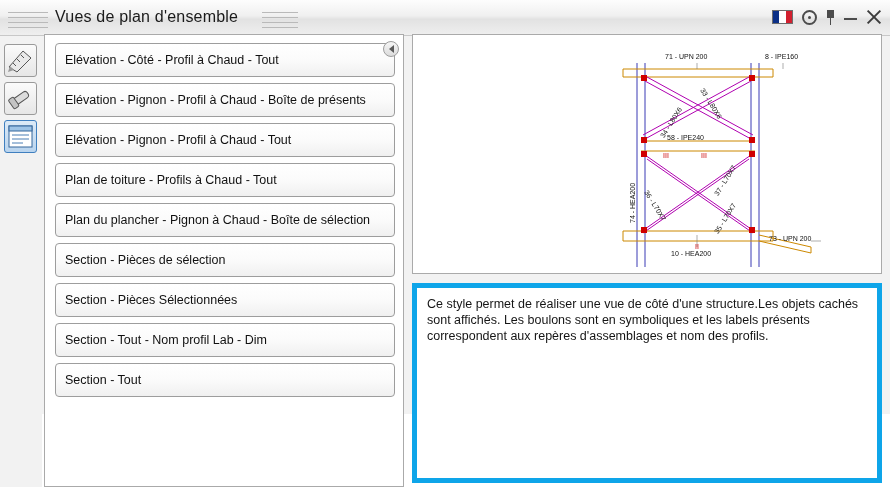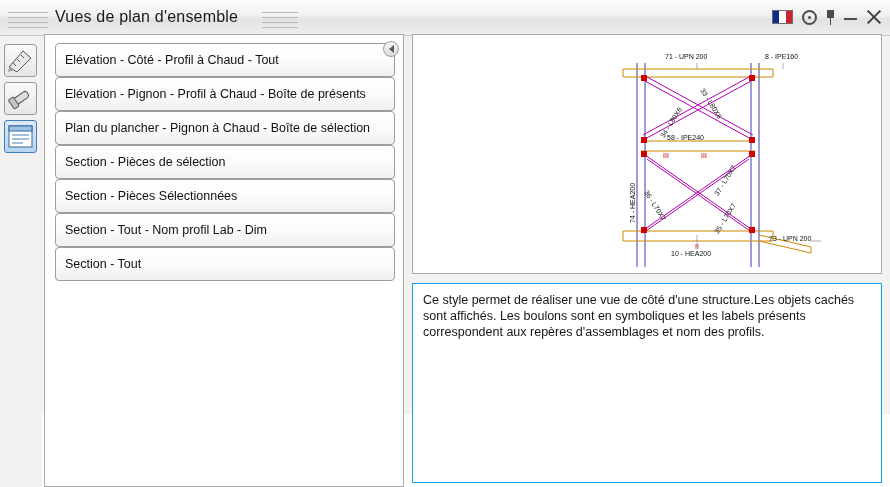--- a/index.html
+++ b/index.html
@@ -190,20 +190,21 @@
   }
   .list-inner {
     position: absolute;
     left: 0; top: 0;
     width: 360px;
     padding: 8px 10px 8px 10px;
     box-sizing: border-box;
   }
   .list-item {
     height: 34px;
+    margin-bottom: 6px;
     border: 1px solid #9d9d9d;
     border-radius: 4px;
     background: linear-gradient(to bottom, #ffffff 0%, #fbfbfb 50%, #f0f0f0 100%);
     display: flex;
     align-items: center;
     padding-left: 9px;
     font-size: 12.5px;
     color: #111111;
     box-sizing: border-box;
     white-space: nowrap;
@@ -238,21 +239,21 @@
     background: #ffffff;
     border: 1px solid #aaaaaa;
     box-sizing: border-box;
   }
   .desc {
     position: absolute;
     left: 412px; top: 283px;
     width: 470px;
     height: 200px;
     background: #ffffff;
-    border: 1px solid #0ea5e9;
+    border: 5px solid #0ea5e9;
     box-sizing: border-box;
     padding: 8px 10px;
     font-size: 12.5px;
     line-height: 16px;
     color: #151515;
   }
 
   
   .drawing {
     position: absolute;
@@ -329,20 +330,22 @@
         <rect x="4" y="5" width="23" height="5" fill="#9dc3e6" stroke="#34679b"></rect>
         <path d="M7 14 h17 M7 18 h17 M7 22 h11" stroke="#4a7fb5" fill="none"></path>
       </svg>
     </div>
   </div>
 
   <div class="listpanel">
     <div class="list-inner">
       <div class="list-item">Elévation - Côté - Profil à Chaud - Tout</div>
       <div class="list-item">Elévation - Pignon - Profil à Chaud - Boîte de présents</div>
+      <div class="list-item">Elévation - Pignon - Profil à Chaud - Tout</div>
+      <div class="list-item">Plan de toiture - Profils à Chaud - Tout</div>
       <div class="list-item">Plan du plancher - Pignon à Chaud - Boîte de sélection</div>
       <div class="list-item">Section - Pièces de sélection</div>
       <div class="list-item">Section - Pièces Sélectionnées</div>
       <div class="list-item">Section - Tout - Nom profil Lab - Dim</div>
       <div class="list-item">Section - Tout</div>
     </div>
     <div class="collapse-tab"></div>
   </div>
 
   <div class="preview">

